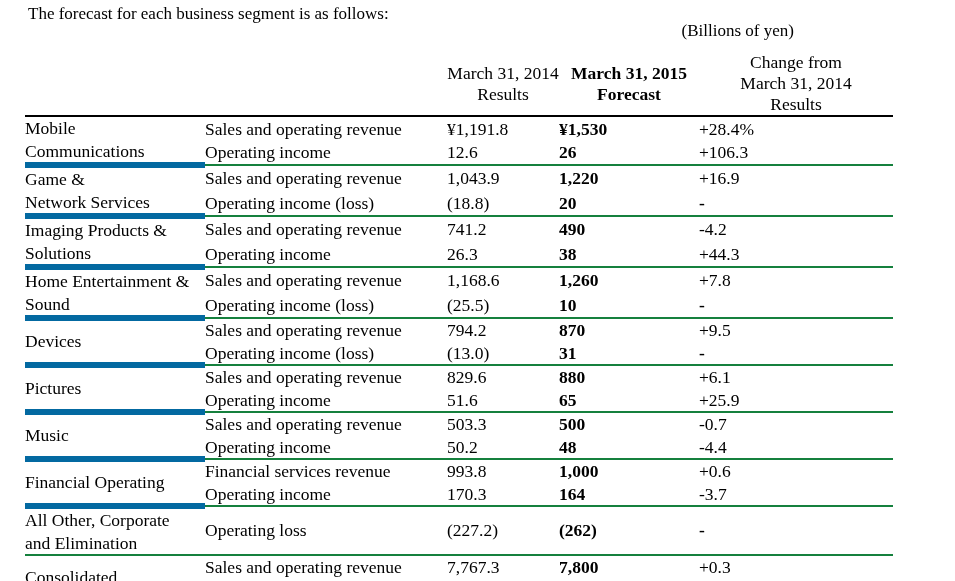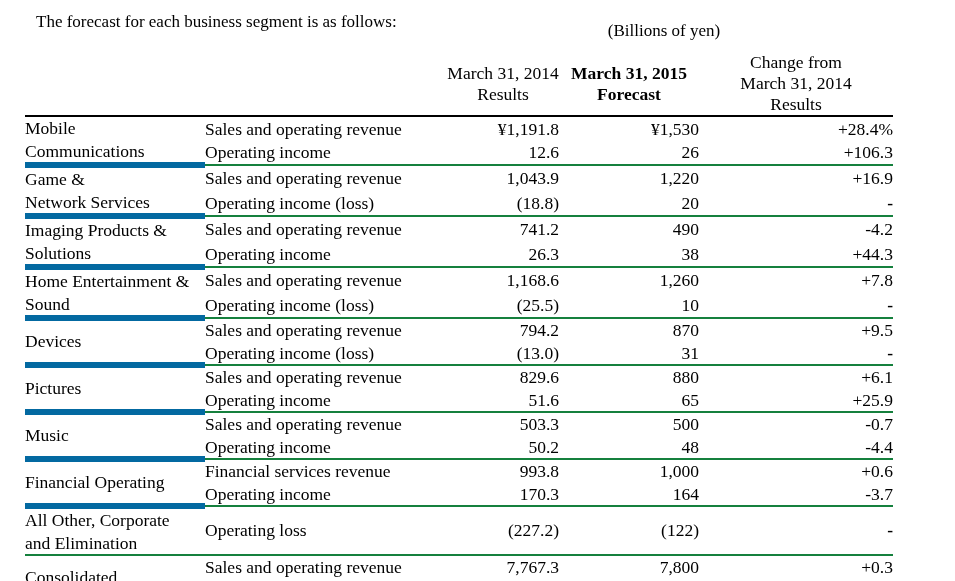--- a/index.html
+++ b/index.html
@@ -13,29 +13,29 @@
     width: 955px;
     height: 581px;
     font-family: "Liberation Serif", "DejaVu Serif", serif;
     overflow: hidden;
   }
   .intro {
     position: absolute;
     left: 28px;
     top: 4px;
     font-size: 17px;
-    margin: 8px;
+    margin: 0;
     white-space: nowrap;
   }
   .units-note {
     position: absolute;
     left: 534px;
     top: 21px;
     width: 260px;
-    text-align: center;
+    text-align: right;
     font-size: 17px;
   }
   table.forecast {
     position: absolute;
     left: 25px;
     top: 52px;
     width: 868px;
     border-collapse: collapse;
     table-layout: fixed;
     font-size: 17.5px;
@@ -60,23 +60,23 @@
   tbody tr.tall td { height: 45px; }
   .seg-name {
     text-align: left;
     padding-left: 3px;
     white-space: pre-line;
     line-height: 22.5px;
     vertical-align: middle;
     border-bottom: 6px solid #0369a1;
   }
   .item { text-align: left; margin-left: 6px; }
-  .num { text-align: right; }
+  .num { }
   .c2014 { padding-right: 2px; }
-  .c2015 { padding-right: 24px; font-weight: normal; }
+  .c2015 { padding-right: 24px; font-weight: bold; }
   .change { padding-right: 33px; }
   .dash { font-weight: bold; }
   tr.seg-end td { border-bottom: 2px solid #15803d; }
 </style>
 </head>
 <body>
 
 <p class="intro">The forecast for each business segment is as follows:</p>
 
 <div class="units-note">(Billions of yen)</div>
@@ -215,21 +215,21 @@
         <td class="item">Operating income</td>
         <td class="num c2014">170.3</td>
         <td class="num c2015">164</td>
         <td class="num change">-3.7</td>
       </tr>
       <tr class="seg-end tall">
         <td class="seg-name" rowspan="1">All Other, Corporate
 and Elimination</td>
         <td class="item">Operating loss</td>
         <td class="num c2014">(227.2)</td>
-        <td class="num c2015">(122)</td>
+        <td class="num c2015">(262)</td>
         <td class="num change dash">-</td>
       </tr>
       <tr>
         <td class="seg-name" rowspan="2">Consolidated</td>
         <td class="item">Sales and operating revenue</td>
         <td class="num c2014">7,767.3</td>
         <td class="num c2015">7,800</td>
         <td class="num change">+0.3</td>
       </tr>
       <tr class="seg-end">

